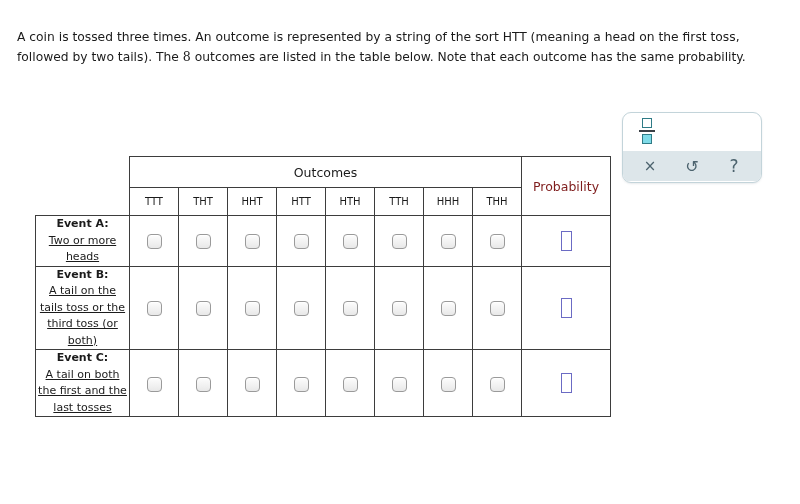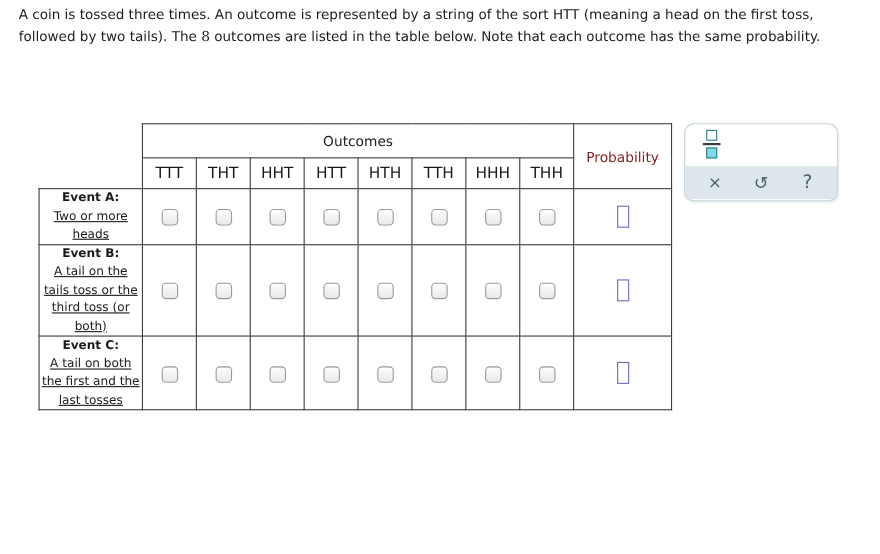--- a/index.html
+++ b/index.html
@@ -13,21 +13,21 @@
     position: relative;
     font-family: "DejaVu Sans", "Liberation Sans", sans-serif;
     color: #1a1a1a;
     overflow: hidden;
   }
 
   
   .prose {
     position: absolute;
     left: 17px;
-    top: 4px;
+    top: 28px;
     width: 770px;
   }
   .prose p {
     margin: 0 0 14px 0;
     font-size: 12.3px;
     line-height: 19px;
     color: #1b1b1b;
   }
   .mathnum {
     font-family: "DejaVu Serif", "Liberation Serif", serif;
@@ -37,20 +37,21 @@
   
   .table-wrap {
     position: absolute;
     left: 35px;
     top: 112px;
   }
   table.outcomes {
     border-collapse: collapse;
     table-layout: fixed;
     background: #ffffff;
+    margin-top: 44px;
   }
   table.outcomes td, table.outcomes th {
     border: 1px solid #3d3d3d;
     padding: 0;
     font-weight: normal;
     background: #fff;
   }
 
   
   th.corner-blank {
@@ -68,21 +69,21 @@
   th.prob-head {
     width: 88px;
     font-size: 12.5px;
     text-align: center;
     vertical-align: middle;
     color: #7f1d1d;
   }
   th.outcome-col {
     width: 48px;
     height: 27px;
-    font-size: 14px;
+    font-size: 10px;
     text-align: center;
     vertical-align: middle;
     color: #1b1b1b;
   }
 
   
   td.event-label {
     width: 93px;
     padding: 9px 8px 9px 11px;
     font-size: 11px;

